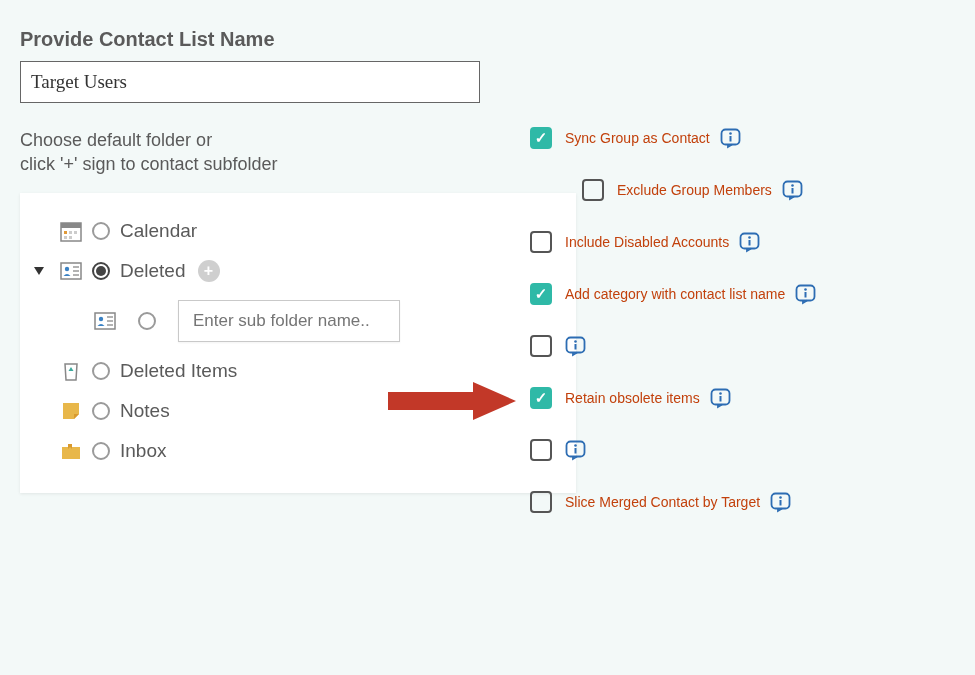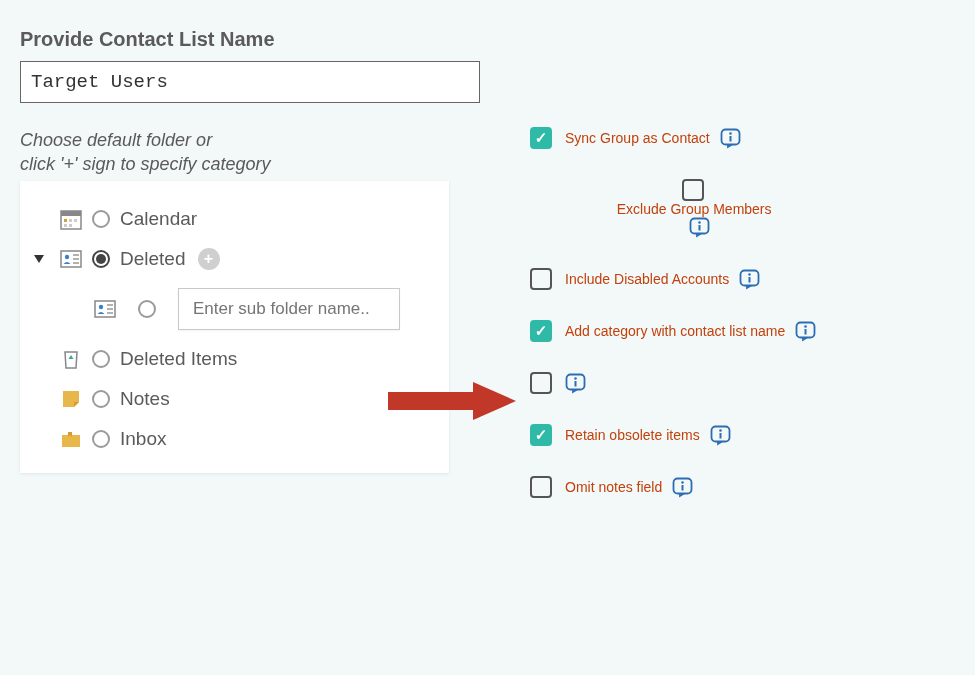--- a/index.html
+++ b/index.html
@@ -19,34 +19,33 @@
       font-weight: 700;
     }
     .name-input {
       width: 460px;
       padding: 9px 10px;
       font-size: 19px;
       color: #333;
       border: 1px solid #666;
       background: #fff;
       margin-bottom: 25px;
-      font-family: Liberation Mono, monospace;
+      font-family: Liberation Serif, serif;
     }
     .folder-instruction {
       font-size: 18px;
       color: #5a5a5a;
       line-height: 1.35;
-      margin-bottom: 4px;
+      margin-bottom: 16px;
       font-weight: 400;
-      font-style: italic;
     }
     .folder-panel {
       background: #fff;
-      width: 429px;
-      padding: 18px 12px 14px 12px;
+      width: 556px;
+      padding: 18px 12px 22px 12px;
       box-shadow: 0 1px 3px rgba(0,0,0,0.08);
     }
     .folder-row {
       display: flex;
       align-items: center;
       padding: 9px 0 9px 28px;
       position: relative;
     }
     .folder-row.child {
       padding-left: 62px;
@@ -127,21 +126,20 @@
       left: 530px;
       top: 127px;
     }
     .option-row {
       display: flex;
       align-items: center;
       margin-bottom: 30px;
     }
     .option-row.indented {
       margin-left: 52px;
-      flex-direction: column;
     }
     .checkbox-box {
       width: 22px;
       height: 22px;
       border: 2px solid #555;
       border-radius: 4px;
       display: inline-flex;
       align-items: center;
       justify-content: center;
       margin-right: 13px;
@@ -182,21 +180,21 @@
 
 
 
 
 <div class="section-title">Provide Contact List Name</div>
 <input type="text" class="name-input" value="Target Users" style="">
 
 
 <div class="folder-instruction">
   <span>Choose default folder or</span><br>
-  <span>click '+' sign to specify category</span>
+  <span>click '+' sign to contact subfolder</span>
 </div>
 
 
 <div class="folder-panel">
 
   <div class="folder-row">
     <span class="folder-icon">
       <svg width="22" height="22" viewBox="0 0 22 22">
         <rect x="1" y="3" width="20" height="18" fill="none" stroke="#888" stroke-width="1.5"></rect>
         <rect x="1" y="3" width="20" height="5" fill="#888"></rect>
@@ -363,31 +361,42 @@
           <rect x="1.5" y="1.5" width="18" height="15" rx="4" fill="none" stroke="#2d6db3" stroke-width="1.8"></rect>
           <path d="M8 16.5 L8 19 L12 16.5" fill="none" stroke="#2d6db3" stroke-width="1.8"></path>
           <circle cx="10.5" cy="5.5" r="1.3" fill="#2d6db3"></circle>
           <rect x="9.5" y="8" width="2" height="5.5" fill="#2d6db3"></rect>
         </svg>
     </span>
   </div>
 
   <div class="option-row">
     <span class="checkbox-box"></span>
-    <span class="option-label">Omit notes field</span>
-    <span class="info-icon">
-      <svg width="21" height="21" viewBox="0 0 21 21">
-          <rect x="1.5" y="1.5" width="18" height="15" rx="4" fill="none" stroke="#2d6db3" stroke-width="1.8"></rect>
-          <path d="M8 16.5 L8 19 L12 16.5" fill="none" stroke="#2d6db3" stroke-width="1.8"></path>
-          <circle cx="10.5" cy="5.5" r="1.3" fill="#2d6db3"></circle>
-          <rect x="9.5" y="8" width="2" height="5.5" fill="#2d6db3"></rect>
-        </svg>
-    </span>
-  </div>
-
+    <span class="info-icon">
+      <svg width="21" height="21" viewBox="0 0 21 21">
+          <rect x="1.5" y="1.5" width="18" height="15" rx="4" fill="none" stroke="#2d6db3" stroke-width="1.8"></rect>
+          <path d="M8 16.5 L8 19 L12 16.5" fill="none" stroke="#2d6db3" stroke-width="1.8"></path>
+          <circle cx="10.5" cy="5.5" r="1.3" fill="#2d6db3"></circle>
+          <rect x="9.5" y="8" width="2" height="5.5" fill="#2d6db3"></rect>
+        </svg>
+    </span>
+  </div>
+
+  <div class="option-row">
+    <span class="checkbox-box"></span>
+    <span class="option-label">Slice Merged Contact by Target</span>
+    <span class="info-icon">
+      <svg width="21" height="21" viewBox="0 0 21 21">
+          <rect x="1.5" y="1.5" width="18" height="15" rx="4" fill="none" stroke="#2d6db3" stroke-width="1.8"></rect>
+          <path d="M8 16.5 L8 19 L12 16.5" fill="none" stroke="#2d6db3" stroke-width="1.8"></path>
+          <circle cx="10.5" cy="5.5" r="1.3" fill="#2d6db3"></circle>
+          <rect x="9.5" y="8" width="2" height="5.5" fill="#2d6db3"></rect>
+        </svg>
+    </span>
+  </div>
 
 </div>
 
 
 <div class="arrow-annotation">
   <svg width="130" height="42" viewBox="0 0 130 42">
     <polygon points="0,12 85,12 85,2 128,21 85,40 85,30 0,30" fill="#c23828"></polygon>
   </svg>
 </div>
 

